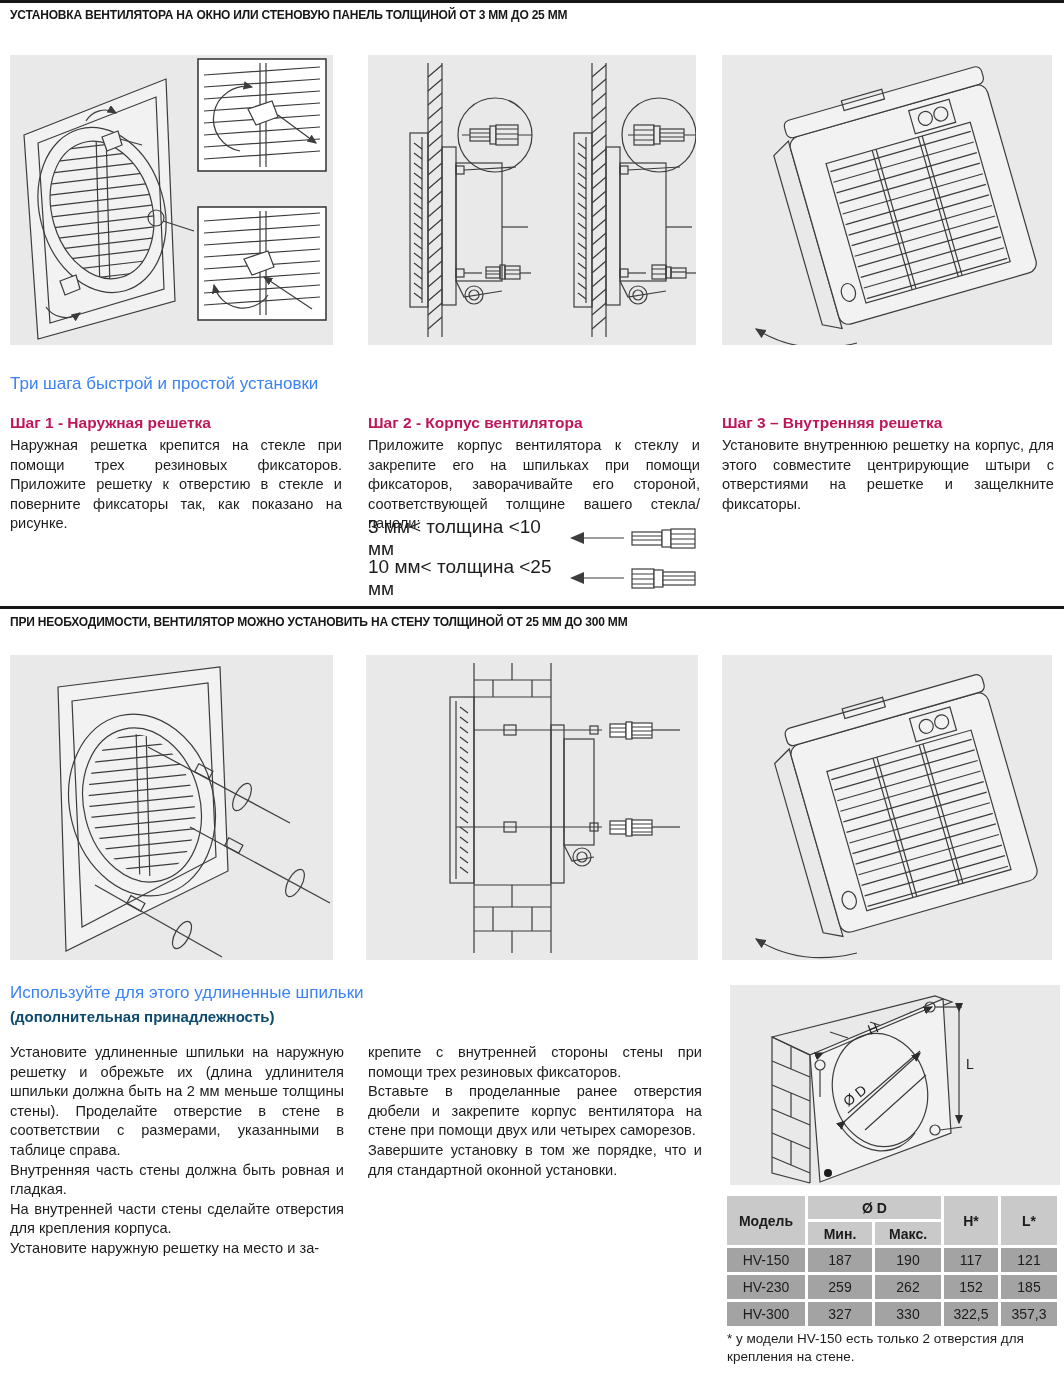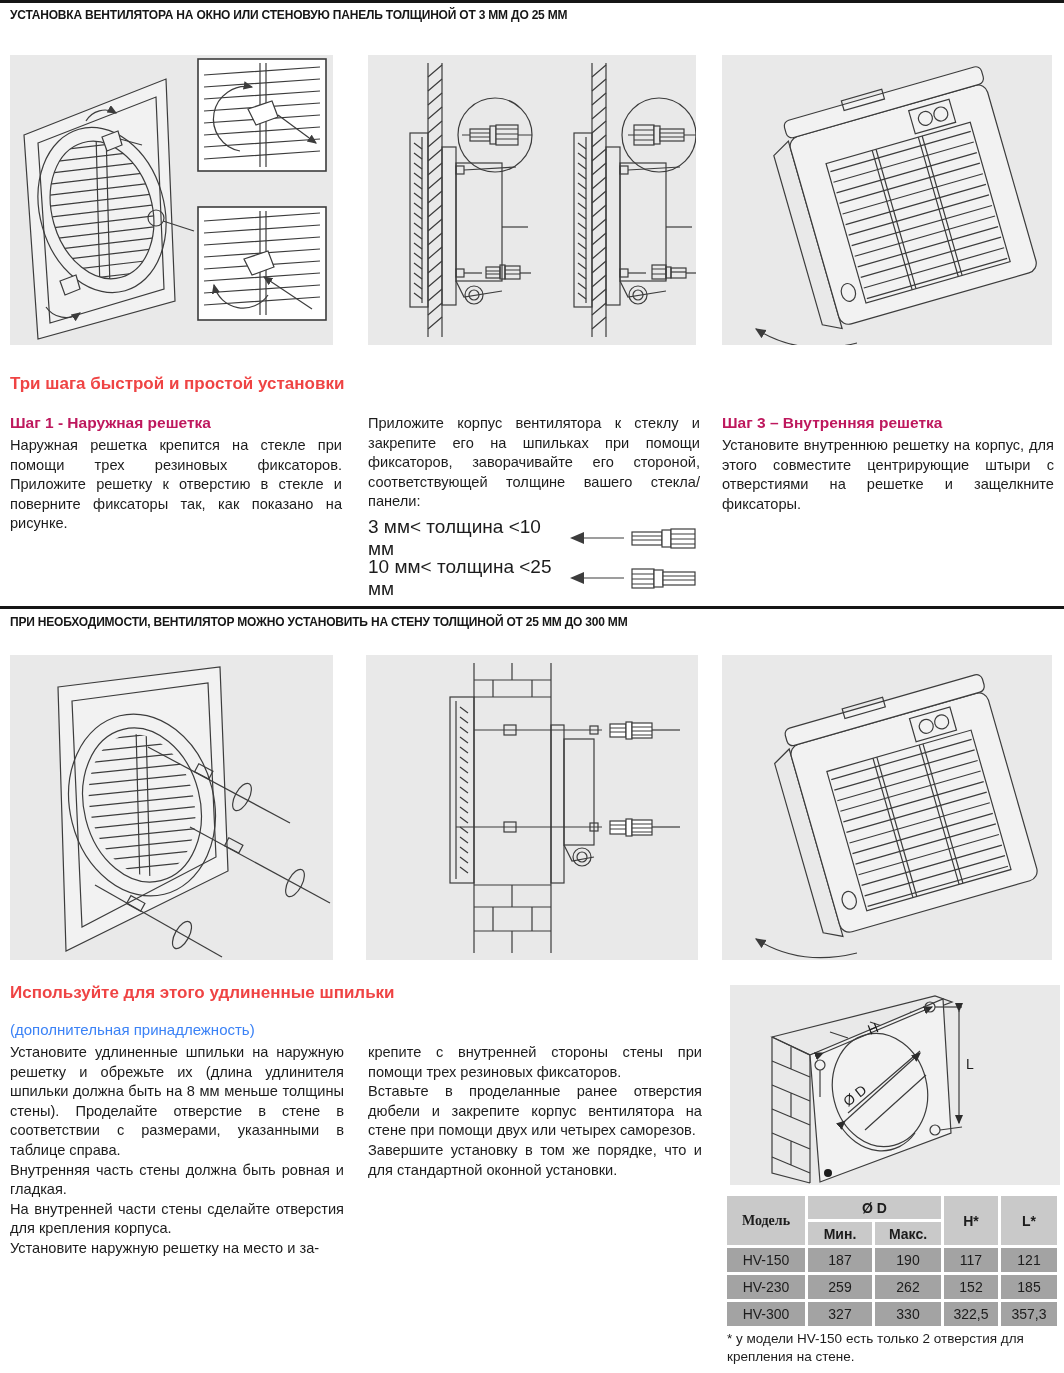--- a/index.html
+++ b/index.html
@@ -2,38 +2,38 @@
 <html><head>
 <meta charset="utf-8">
 <style>
   html,body { margin:0; padding:0; background:#ffffff; }
   .page {
     position:relative; width:1064px; height:1373px; background:#fff;
     font-family:"Liberation Sans", sans-serif; color:#1c1c1c; overflow:hidden;
   }
   .rule { position:absolute; left:0; width:1064px; height:3px; background:#161616; }
   .h1 { position:absolute; left:10px; font-size:12px; font-weight:bold; letter-spacing:-0.2px; color:#161616; white-space:nowrap; }
-  .subhead { position:absolute; left:10px; font-size:17px; font-weight:bold; color:#ef4444; }
-  .subnote { position:absolute; left:10px; font-size:15px; font-weight:normal; color:#3b82f6;margin-top:13px; }
+  .subhead { position:absolute; left:10px; font-size:17px; font-weight:normal; color:#3b82f6; }
+  .subnote { position:absolute; left:10px; font-size:15px; font-weight:bold; color:#0c4a6e; }
   .panel { position:absolute; background:#e9e9e9; }
   .panel svg { display:block; width:100%; height:100%; }
   .step-col { position:absolute; width:332px; }
   .step-title { font-size:15.5px; font-weight:bold; margin:0 0 4px 0; color:#be185d; }
   .step-body { font-size:14.6px; line-height:19.6px; text-align:justify; margin:0; }
   .text-col { position:absolute; width:334px; font-size:14.6px; line-height:19.6px; text-align:justify; }
   .text-col p { margin:0; }
   .thick-row { position:absolute; left:368px; height:28px; display:flex; align-items:center; }
   .thick-label { font-size:19px; width:200px; }
   .spec-table { position:absolute; left:727px; top:1196px; width:330px; display:grid;
     grid-template-columns:78px 64px 66px 54px 56px; grid-template-rows:23px 23px 24px 24px 24px;
     gap:3px; font-size:14px; }
   .cell { display:flex; align-items:center; justify-content:center; }
   .hcell { background:#c9c9c9; font-weight:bold; }
   .dcell { background:#a3a3a3; }
-  .c-model { grid-column:1; grid-row:1/3;font-family:Liberation Serif, serif; }
+  .c-model { grid-column:1; grid-row:1/3; }
   .c-d { grid-column:2/4; grid-row:1; }
   .c-h { grid-column:4; grid-row:1/3; }
   .c-l { grid-column:5; grid-row:1/3; }
   .footnote { position:absolute; left:727px; top:1330px; width:332px; font-size:13.5px; line-height:17.5px; }
   .ln { stroke:#3c3c3c; stroke-width:1.2; fill:none; }
 </style>
 </head>
 <body>
 
 <div class="page">
@@ -171,20 +171,21 @@
     </svg>
   </div>
 
   <div class="subhead" style="top:374px;">Три шага быстрой и простой установки</div>
 
   <div class="step-col" style="left:10px; top:414px;">
     <p class="step-title">Шаг 1 - Наружная решетка</p>
     <p class="step-body">Наружная решетка крепится на стекле при помощи трех резиновых фиксаторов. Приложите решетку к отверстию в стекле и поверните фиксаторы так, как показано на рисунке.</p>
   </div>
   <div class="step-col" style="left:368px; top:414px;">
+    <p class="step-title">Шаг 2 - Корпус вентилятора</p>
     <p class="step-body">Приложите корпус вентилятора к стеклу и закрепите его на шпильках при помощи фиксаторов, заворачивайте его стороной, соответствующей толщине вашего стекла/панели:</p>
   </div>
   <div class="step-col" style="left:722px; top:414px;">
     <p class="step-title">Шаг 3 – Внутренняя решетка</p>
     <p class="step-body">Установите внутреннюю решетку на корпус, для этого совместите центрирующие штыри с отверстиями на решетке и защелкните фиксаторы.</p>
   </div>
 
   <div class="thick-row" style="top:524px;">
     <span class="thick-label">3 мм&lt; толщина &lt;10 мм</span>
     <svg width="130" height="28" viewBox="0 0 130 28">
@@ -322,21 +323,21 @@
         </g>
         <path d="M135,298 Q78,312 34,284" marker-end="url(#pfAh)"></path>
       </g>
     </svg>
   </div>
 
   <div class="subhead" style="top:983px;">Используйте для этого удлиненные шпильки</div>
   <div class="subnote" style="top:1008px;">(дополнительная принадлежность)</div>
 
   <div class="text-col" style="left:10px; top:1043px;">
-    <p>Установите удлиненные шпильки на наружную решетку и обрежьте их (длина удлинителя шпильки должна быть на 8 мм меньше толщины стены). Проделайте отверстие в стене в соответствии с размерами, указанными в таблице справа.</p>
+    <p>Установите удлиненные шпильки на наружную решетку и обрежьте их (длина удлинителя шпильки должна быть на 2 мм меньше толщины стены). Проделайте отверстие в стене в соответствии с размерами, указанными в таблице справа.</p>
     <p>Внутренняя часть стены должна быть ровная и гладкая.</p>
     <p>На внутренней части стены сделайте отверстия для крепления корпуса.</p>
     <p>Установите наружную решетку на место и за-</p>
   </div>
   <div class="text-col" style="left:368px; top:1043px;">
     <p>крепите с внутренней стороны стены при помощи трех резиновых фиксаторов.</p>
     <p>Вставьте в проделанные ранее отверстия дюбели и закрепите корпус вентилятора на стене при помощи двух или четырех саморезов.</p>
     <p>Завершите установку в том же порядке, что и для стандартной оконной установки.</p>
   </div>
 

